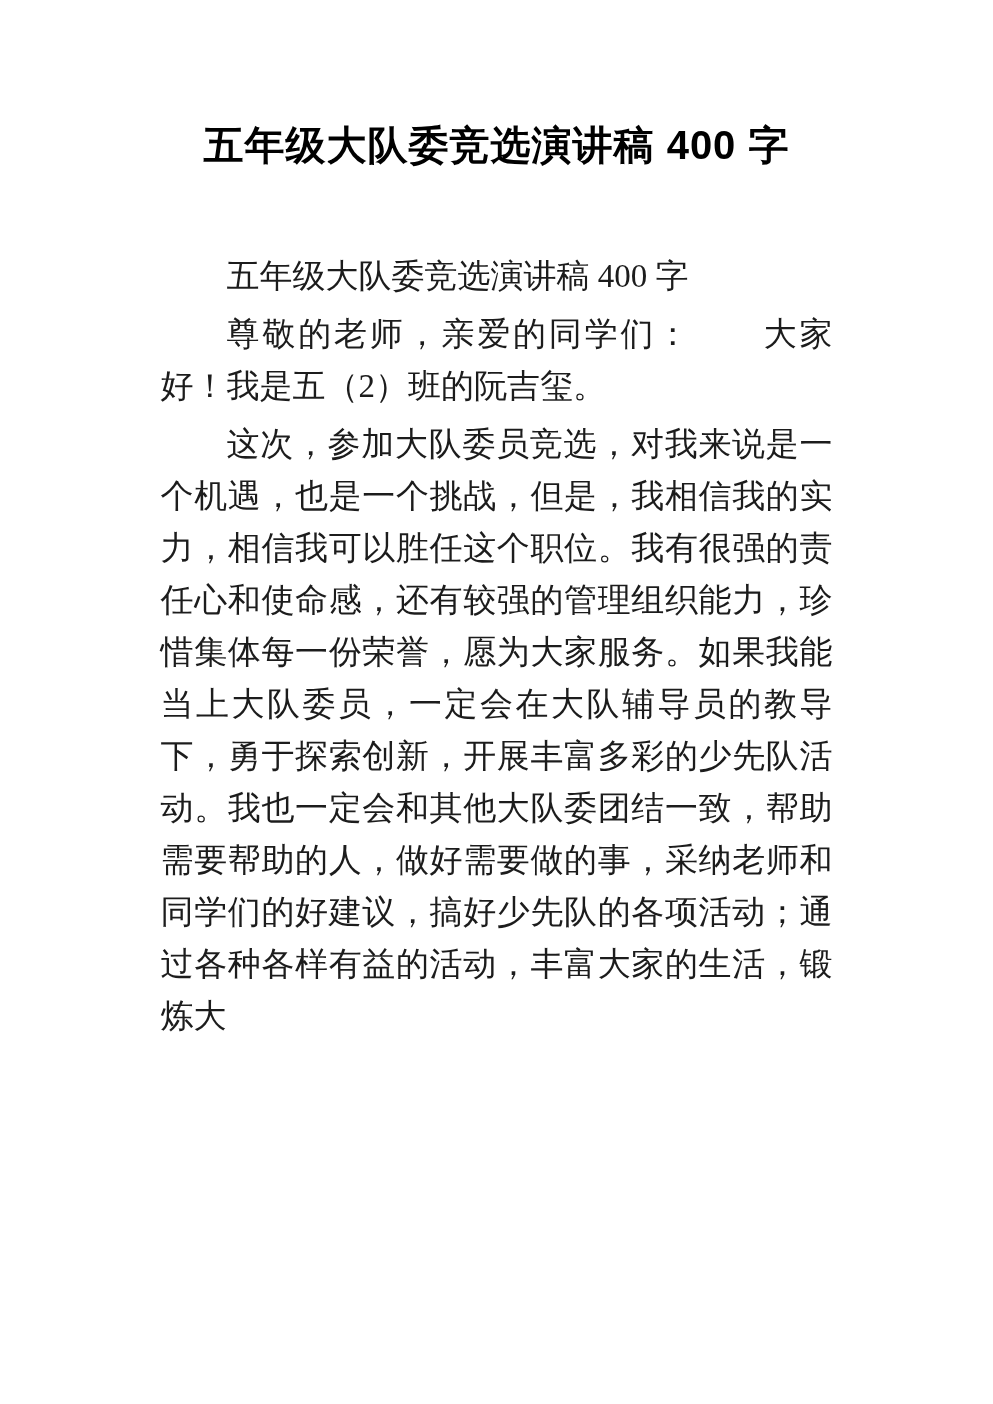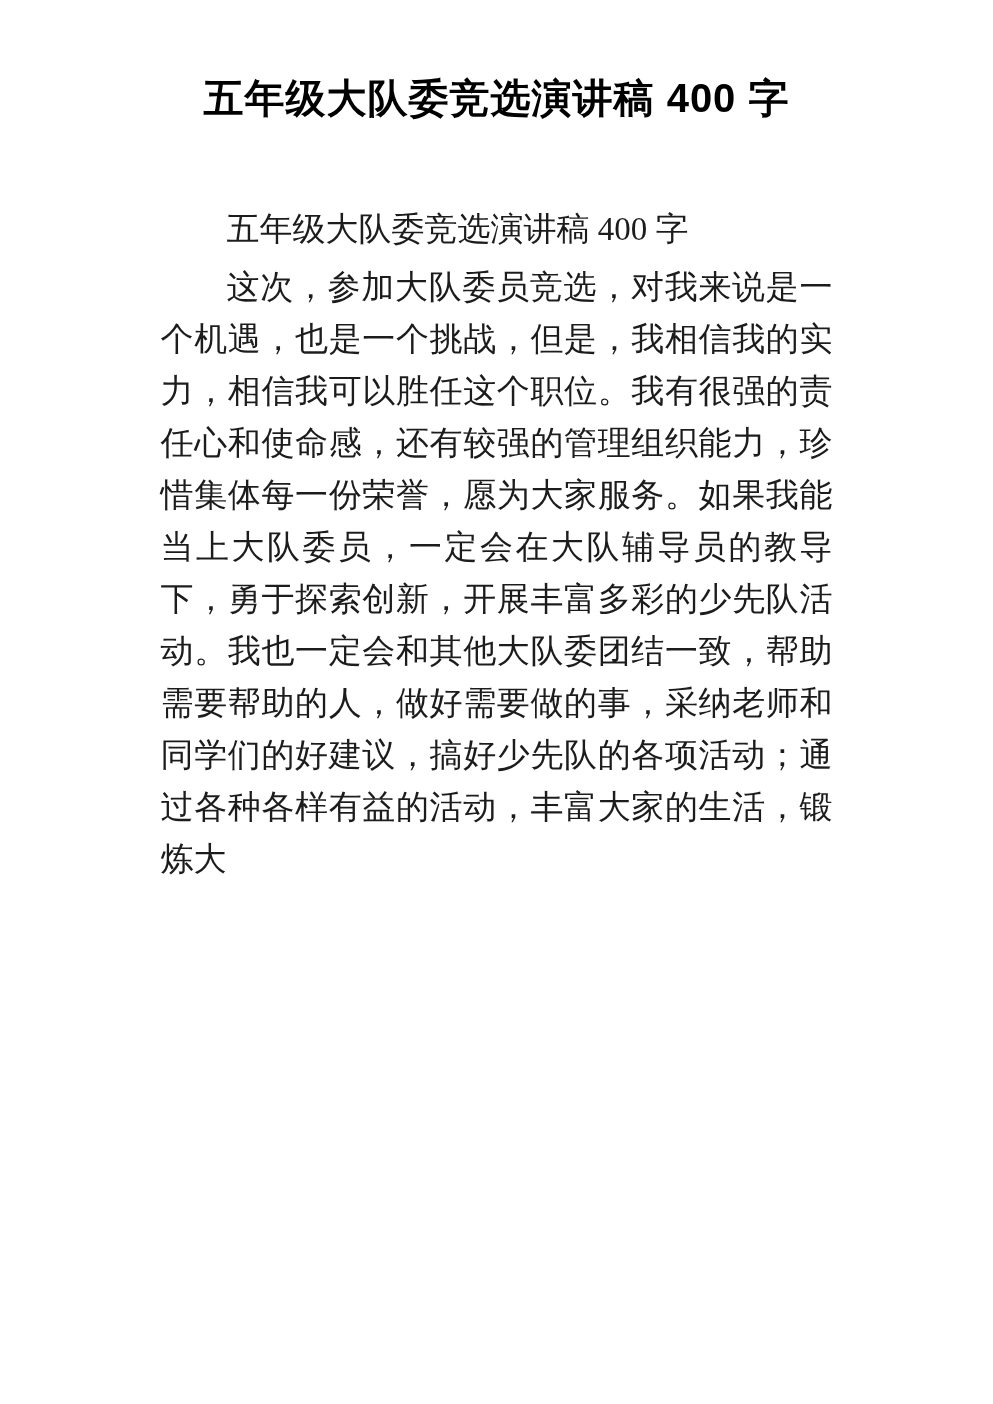--- a/index.html
+++ b/index.html
@@ -7,21 +7,21 @@
     padding: 0;
     background: #ffffff;
   }
   .page {
     position: relative;
     width: 993px;
     height: 1404px;
     background: #ffffff;
     overflow: hidden;
     box-sizing: border-box;
-    padding-top: 73px;
+    padding-top: 120px;
   }
   .doc-title {
     margin: 0;
     text-align: center;
     font-family: "Liberation Sans", "DejaVu Sans", sans-serif;
     font-weight: bold;
     font-size: 40px;
     line-height: 50px;
     color: #000000;
     letter-spacing: 1px;
@@ -41,15 +41,16 @@
   }
 </style>
 </head>
 <body>
 
 <div class="page">
   <h1 class="doc-title">五年级大队委竞选演讲稿 400 字</h1>
 
   <div class="doc-body">
     <p>五年级大队委竞选演讲稿 400 字</p>
+    <p>尊敬的老师，亲爱的同学们：　　大家好！我是五（2）班的阮吉玺。</p>
     <p>这次，参加大队委员竞选，对我来说是一个机遇，也是一个挑战，但是，我相信我的实力，相信我可以胜任这个职位。我有很强的责任心和使命感，还有较强的管理组织能力，珍惜集体每一份荣誉，愿为大家服务。如果我能当上大队委员，一定会在大队辅导员的教导下，勇于探索创新，开展丰富多彩的少先队活动。我也一定会和其他大队委团结一致，帮助需要帮助的人，做好需要做的事，采纳老师和同学们的好建议，搞好少先队的各项活动；通过各种各样有益的活动，丰富大家的生活，锻炼大</p>
   </div>
 </div>
 
 </body></html>

